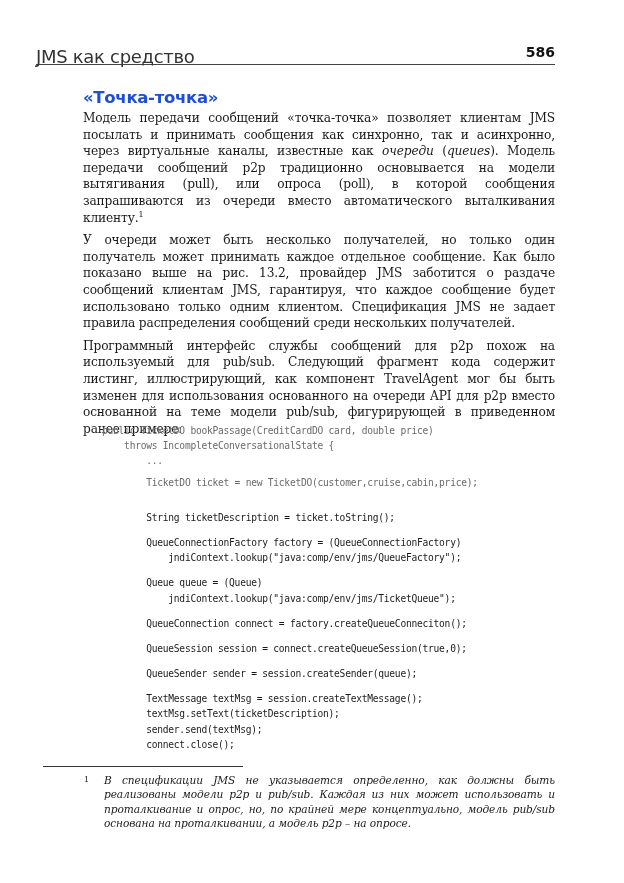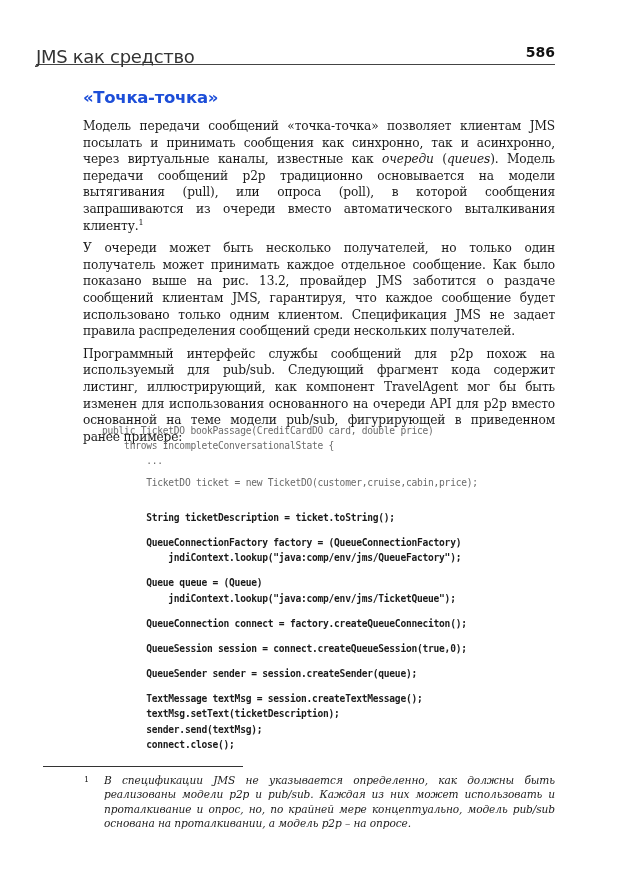--- a/index.html
+++ b/index.html
@@ -9,35 +9,35 @@
       border-bottom: 1px solid #444;
       font-family: "DejaVu Sans", sans-serif;
     }
     .running-title { position: absolute; left: 0; top: 2px; font-size: 18px; color: #333; letter-spacing: -0.3px; }
     .page-number { position: absolute; right: 0; top: 0; font-size: 14px; font-weight: bold; color: #111; }
     .section-heading {
       position: absolute; left: 83px; top: 88px; margin: 0;
       font-family: "DejaVu Sans", sans-serif; font-weight: bold; font-size: 16.5px; color: #1d4ed8; letter-spacing: -0.3px;
     }
     .body-text {
-      position: absolute; left: 83px; top: 118px; width: 472px;
+      position: absolute; left: 83px; top: 110px; width: 472px;
       font-family: "DejaVu Serif", serif; font-size: 12.2px; line-height: 16.6px;
       text-align: justify; color: #1a1a1a; letter-spacing: -0.15px;
     }
     .body-text p { margin: 0 0 6px 0; hyphens: auto; }
     .body-text em { font-style: italic; }
     .body-text sup { font-size: 8px; line-height: 0; vertical-align: super; }
     .code-block {
       position: absolute; left: 102px; top: 423px; width: 460px; margin: 0;
       font-family: "DejaVu Sans Mono", monospace; font-size: 9.6px; line-height: 15.2px; letter-spacing: -0.25px;
       white-space: pre;
     }
     .code-line { display: block; height: 15.2px; }
     .code-line.dim { color: #6a6a6a; font-weight: normal; }
-    .code-line.strong { color: #1a1a1a; font-weight: bold; }
+    .code-line.strong { color: #1a1a1a; font-weight: normal; }
     .code-gap { display: block; height: 10px; }
     .code-gap.small { height: 6px; }
     .footnote-rule { position: absolute; left: 43px; top: 766px; width: 200px; border-top: 1px solid #333; height: 0; }
     .footnote {
       position: absolute; left: 84px; top: 773px; width: 471px;
       font-family: "DejaVu Serif", serif; font-size: 10.6px; line-height: 14.4px; color: #1a1a1a;
     }
     .footnote-number { position: absolute; left: 0; top: 0; font-size: 8px; }
     .footnote-text { margin-left: 20px; text-align: justify; letter-spacing: -0.1px; font-style: italic; }
   </style>

